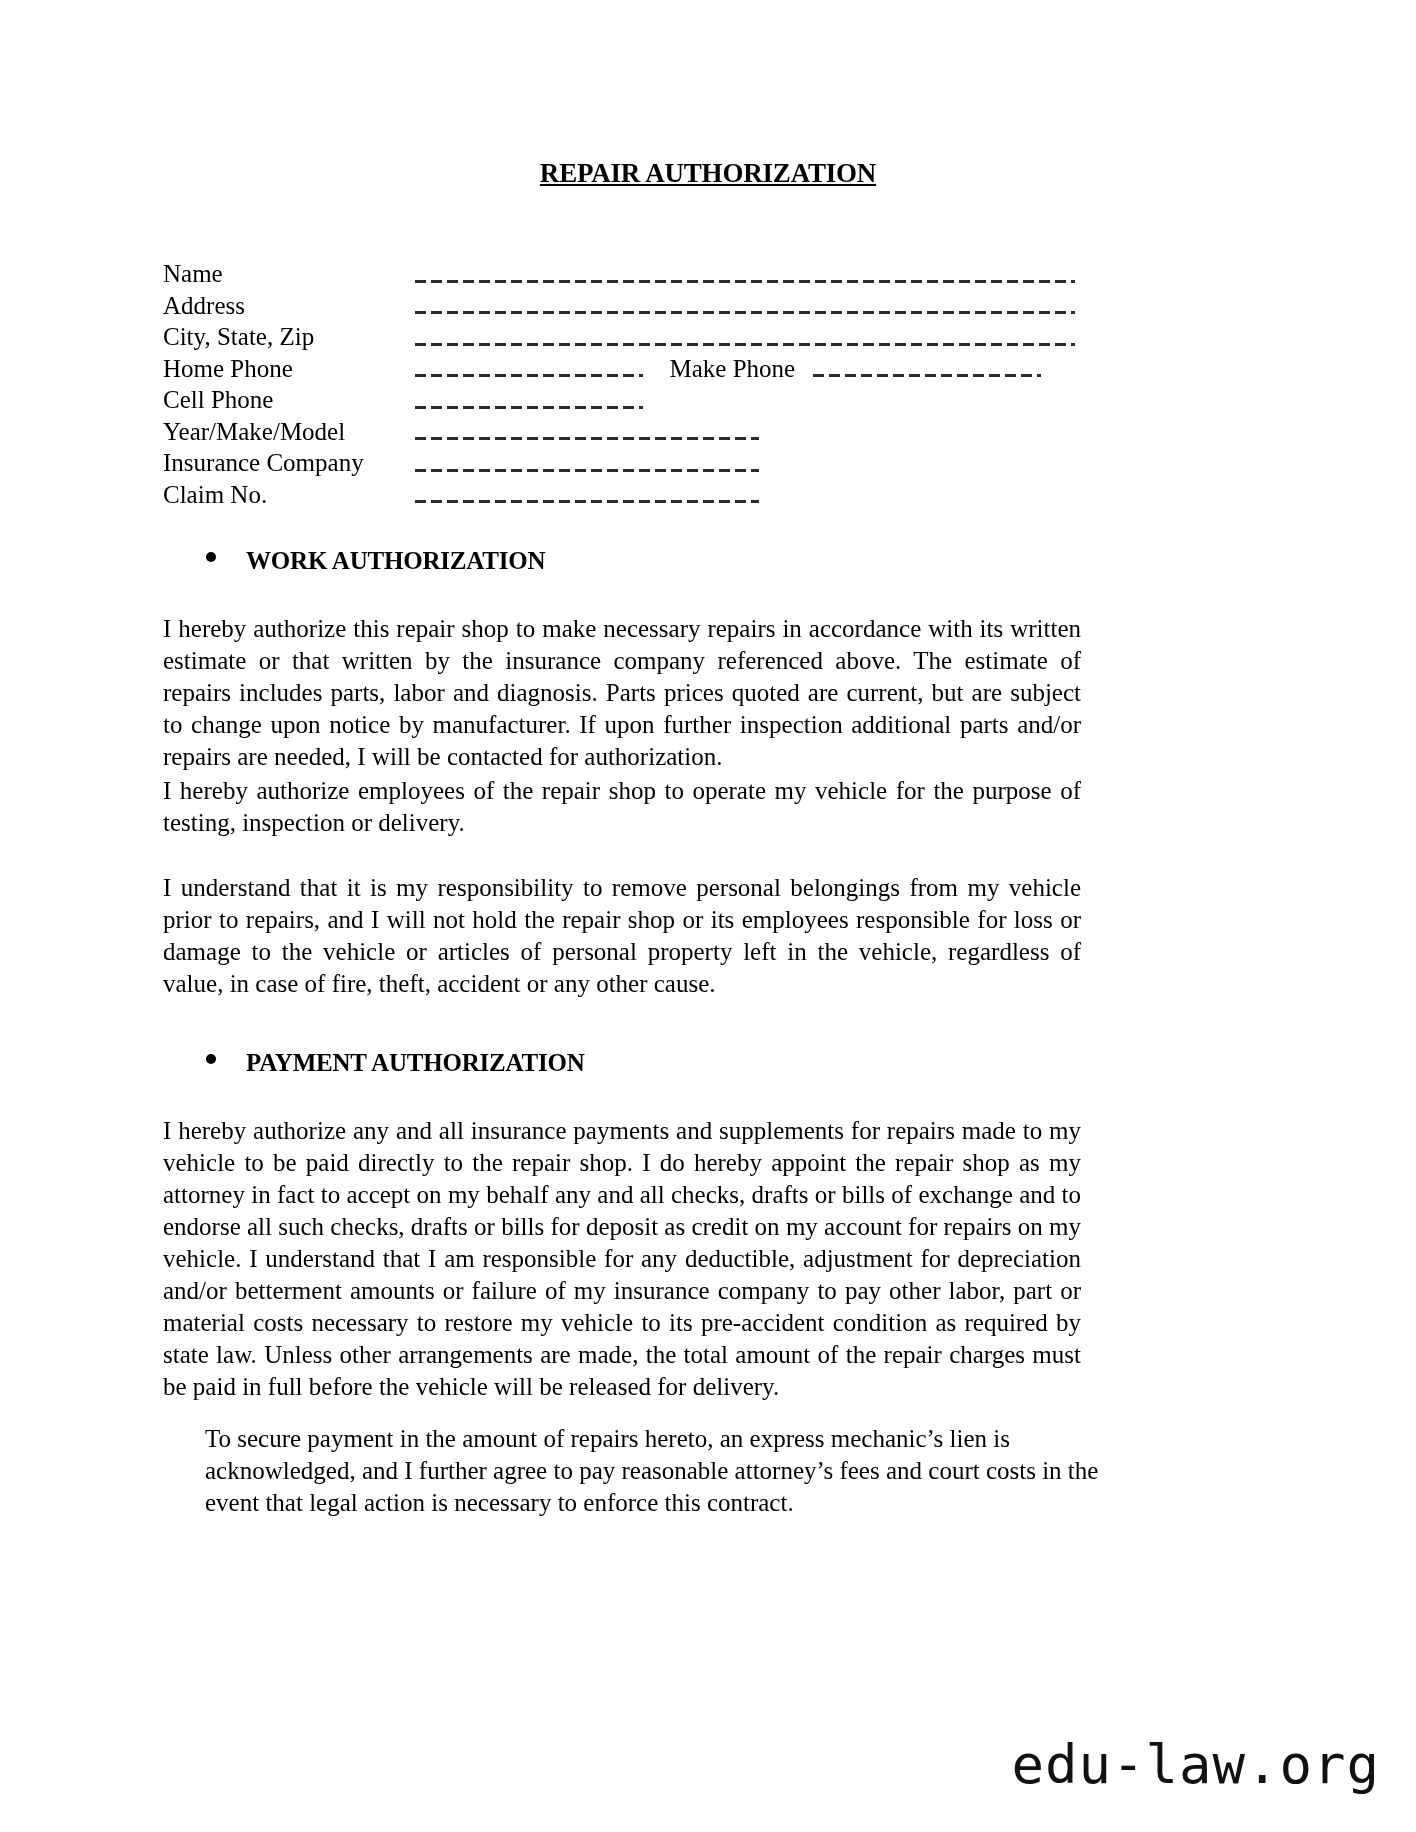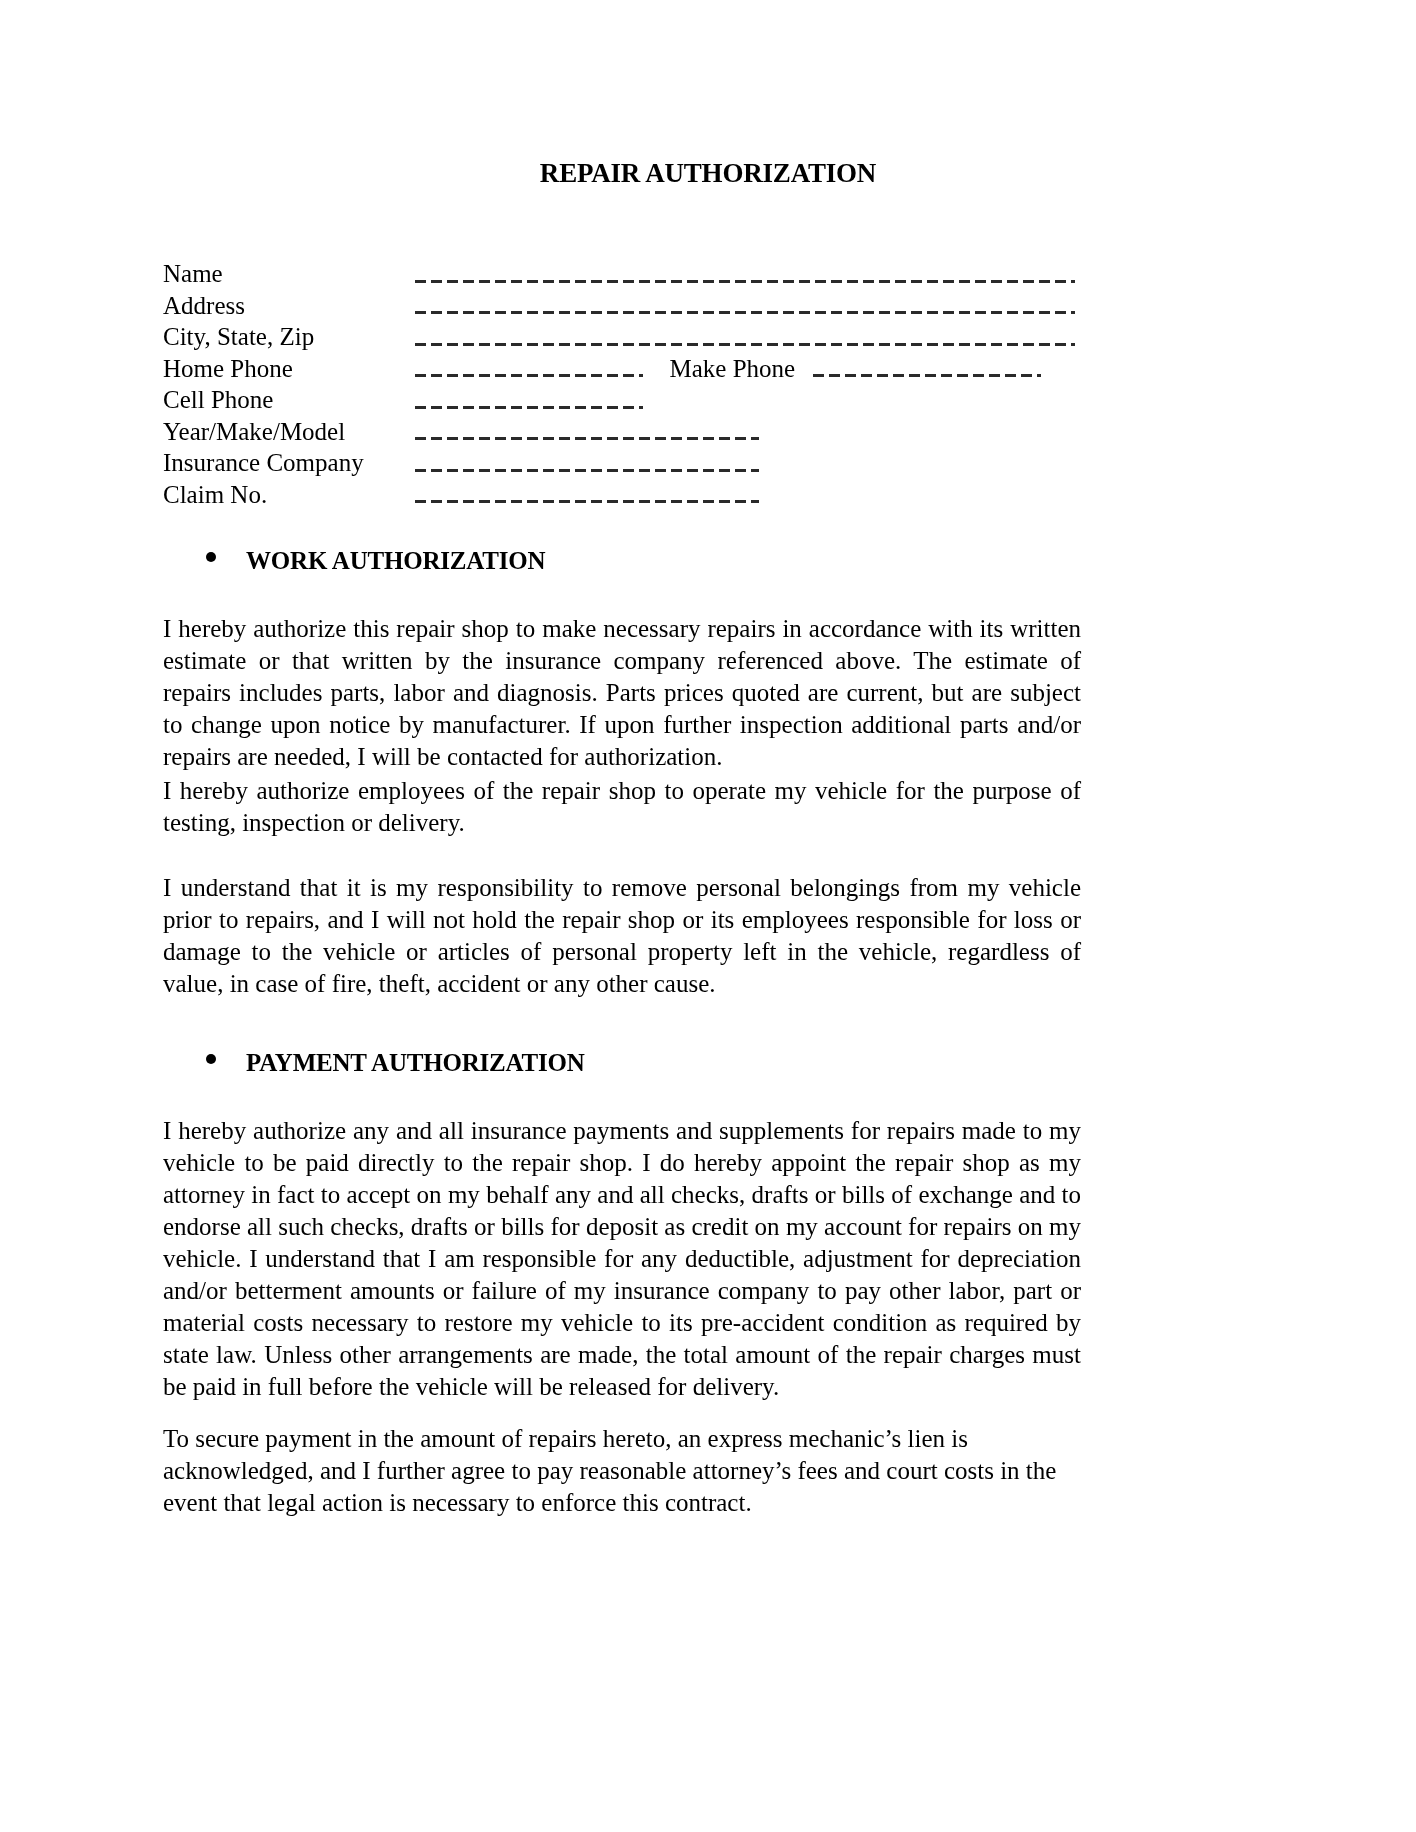--- a/index.html
+++ b/index.html
@@ -28,20 +28,21 @@
   .doc-title {
     position: absolute;
     left: 0;
     top: 160px;
     width: 1416px;
     text-align: center;
     font-size: 27px;
     font-weight: bold;
     letter-spacing: -0.2px;
     line-height: 1;
+    text-decoration: underline;
   }
 
   
   .form-block {
     position: absolute;
     left: 163px;
     top: 258px;
     width: 1000px;
   }
   .form-row {
@@ -104,21 +105,21 @@
   
   .para {
     position: absolute;
     left: 163px;
     width: 918px;
     font-size: 25px;
     line-height: 32px;
     text-align: justify;
     text-justify: inter-word;
   }
-  .para.last-left { text-align: left; }
+  .para.last-left { text-align: left; margin-left: 42px; }
 
   
   .sig-block {
     position: absolute;
     left: 163px;
     top: 1585px;
     width: 980px;
   }
   .sig-line-row { position: relative; height: 22px; }
   .sig-rule-left {
@@ -223,14 +224,15 @@
 
   <div class="bullet-head" style="left:206px; top:1047px;">
     <span class="dot"></span><span class="htext">PAYMENT AUTHORIZATION</span>
   </div>
 
   <div class="para" style="top:1115px;">I hereby authorize any and all insurance payments and supplements for repairs made to my vehicle to be paid directly to the repair shop.  I do hereby appoint the repair shop as my attorney in fact to accept on my behalf any and all checks, drafts or bills of exchange and to endorse all such checks, drafts or bills for deposit as credit on my account for repairs on my vehicle.  I understand that I am responsible for any deductible, adjustment for depreciation and/or betterment amounts or failure of my insurance company to pay other labor, part or material costs necessary to restore my vehicle to its pre-accident condition as required by state law.  Unless other arrangements are made, the total amount of the repair charges must be paid in full before the vehicle will be released for delivery.</div>
 
   <div class="para last-left" style="top:1423px;">To secure payment in the amount of repairs hereto, an express mechanic’s lien is acknowledged, and I further agree to pay reasonable attorney’s fees and court costs in the event that legal action is necessary to enforce this contract.</div>
 
 
+  <div class="watermark">edu-law.org</div>
 
 </div>
 
 </body></html>

